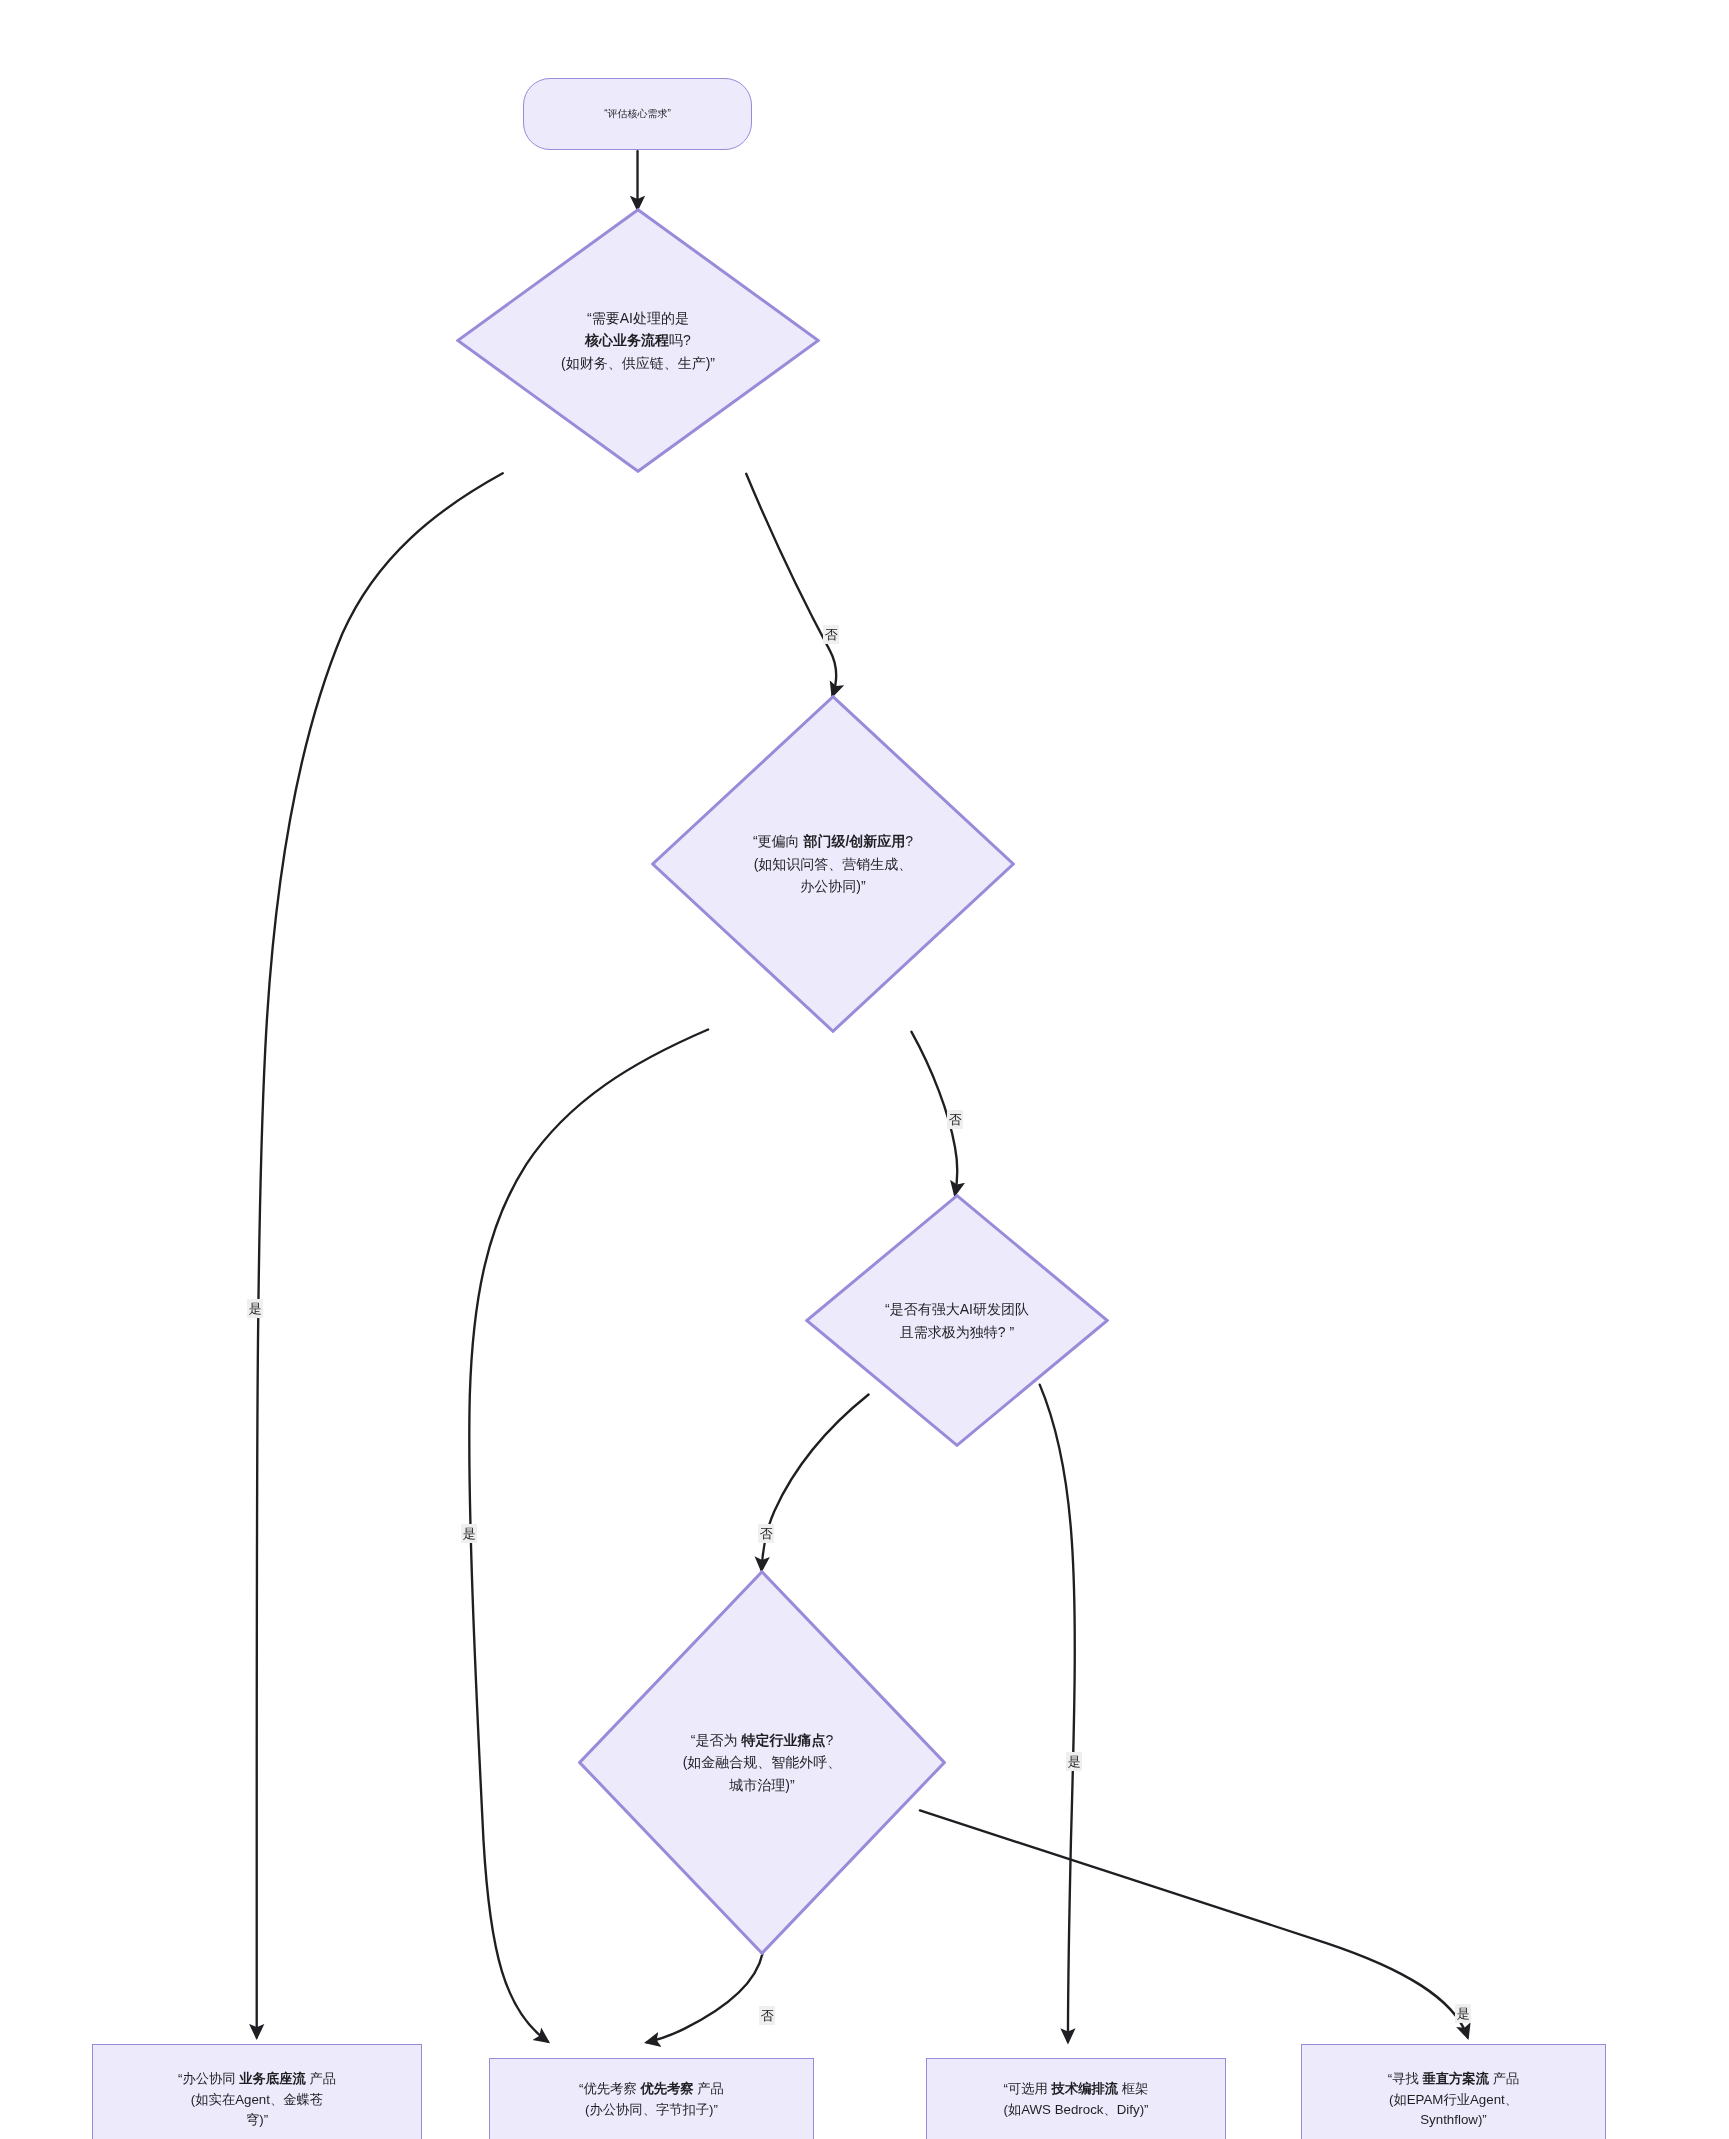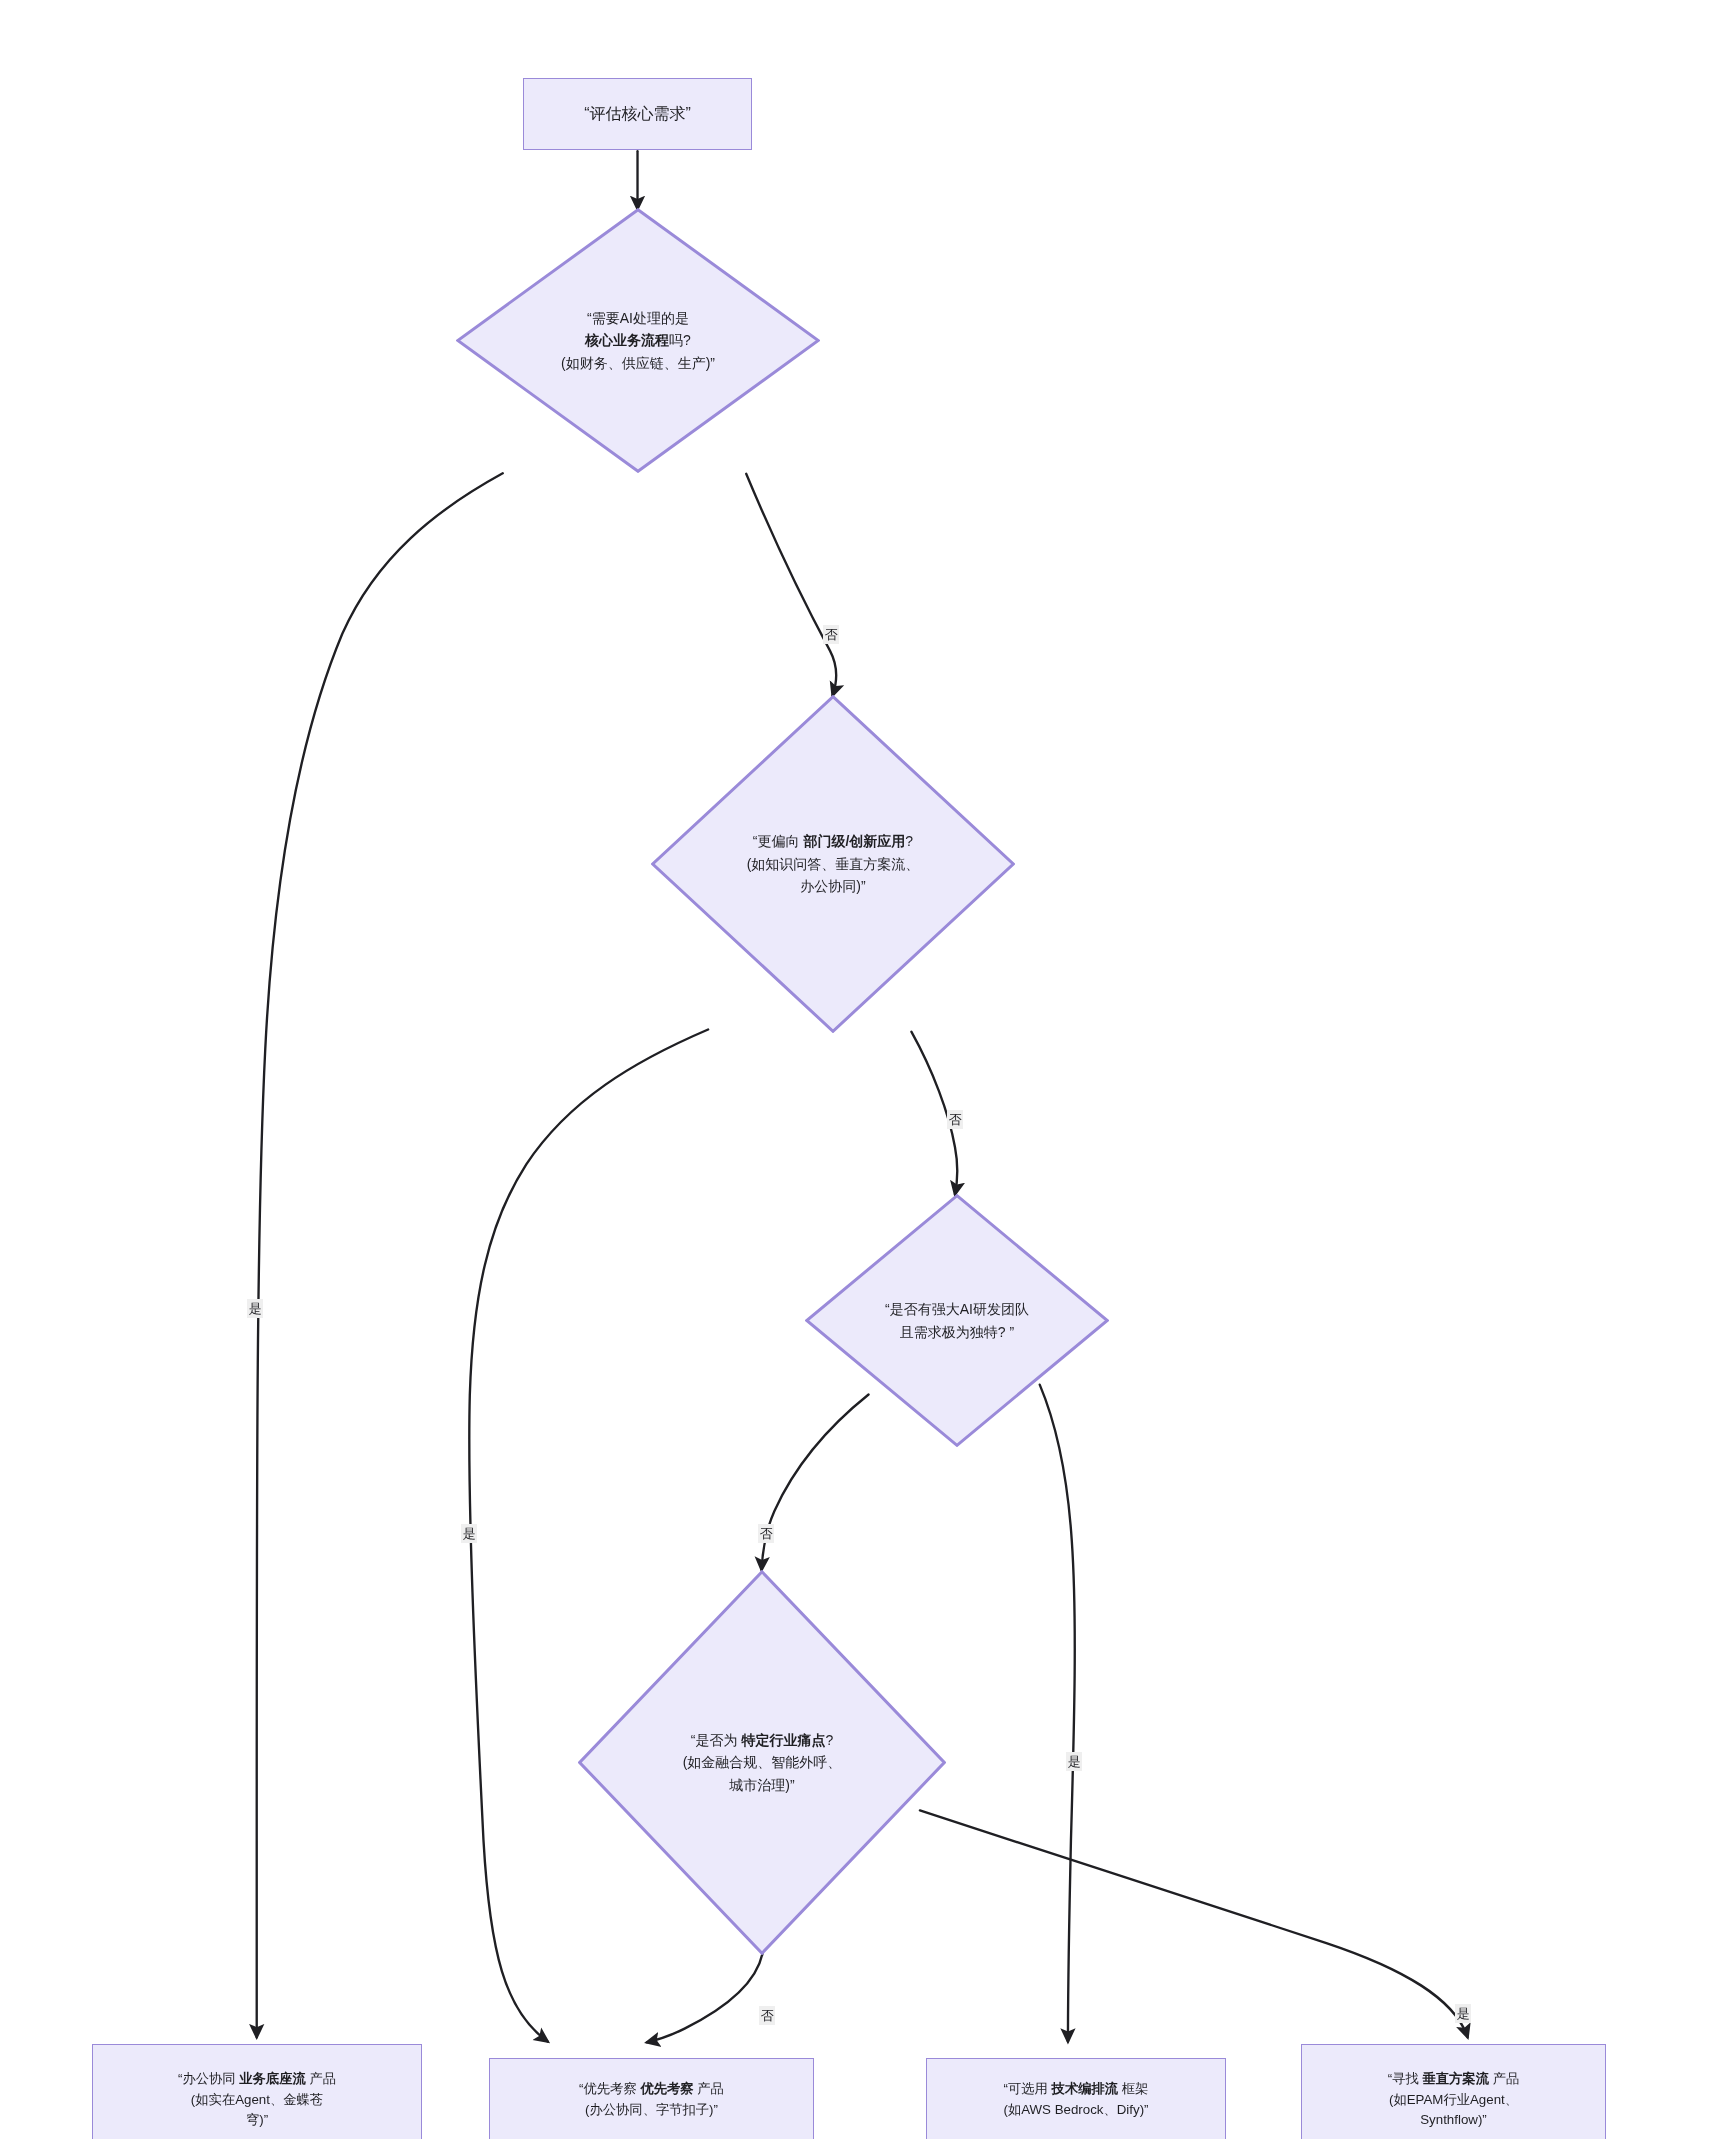--- a/index.html
+++ b/index.html
@@ -75,21 +75,21 @@
   .edge-label {
     position: absolute;
     background: #EFEFEF;
     color: #1f1f23;
     font-size: 13px;
     line-height: 1;
     padding: 3px 1.7px;
     font-weight: 400;
     white-space: nowrap;
   }
-  .fs-start { font-size: 16px; }
+  .fs-start { font-size: 10px; border-radius: 27px; }
   .fs-dec { font-size: 14px; }
   .fs-res { font-size: 13.3px; }
 </style>
 </head>
 <body>
 
 <div id="stage">
 
   <svg id="wires" viewBox="0 0 4041 5733">
     <defs>
@@ -163,21 +163,21 @@
     </div>
   </div>
 
   <div class="diamond-wrap" style="left:651px; top:695px; width:364px; height:338px;">
     <svg class="diamond-shape" viewBox="0 0 850 790" preserveAspectRatio="none">
       <polygon points="425,4 846,395 425,786 4,395" fill="#ECEAFB" stroke="#9A8AD9" stroke-width="7"></polygon>
     </svg>
     <div class="diamond-label fs-dec">
       <div class="inner">
         <div><span class="t-normal">“更偏向 </span><span class="t-bold">部门级/创新应用</span><span class="t-normal">?</span></div>
-        <div><span class="t-normal">(如知识问答、垂直方案流、</span></div>
+        <div><span class="t-normal">(如知识问答、营销生成、</span></div>
         <div><span class="t-normal">办公协同)”</span></div>
       </div>
     </div>
   </div>
 
   <div class="diamond-wrap" style="left:578px; top:1570px; width:368px; height:385px;">
     <svg class="diamond-shape" viewBox="0 0 860 900" preserveAspectRatio="none">
       <polygon points="430,4 856,450 430,896 4,450" fill="#ECEAFB" stroke="#9A8AD9" stroke-width="7"></polygon>
     </svg>
     <div class="diamond-label fs-dec">

